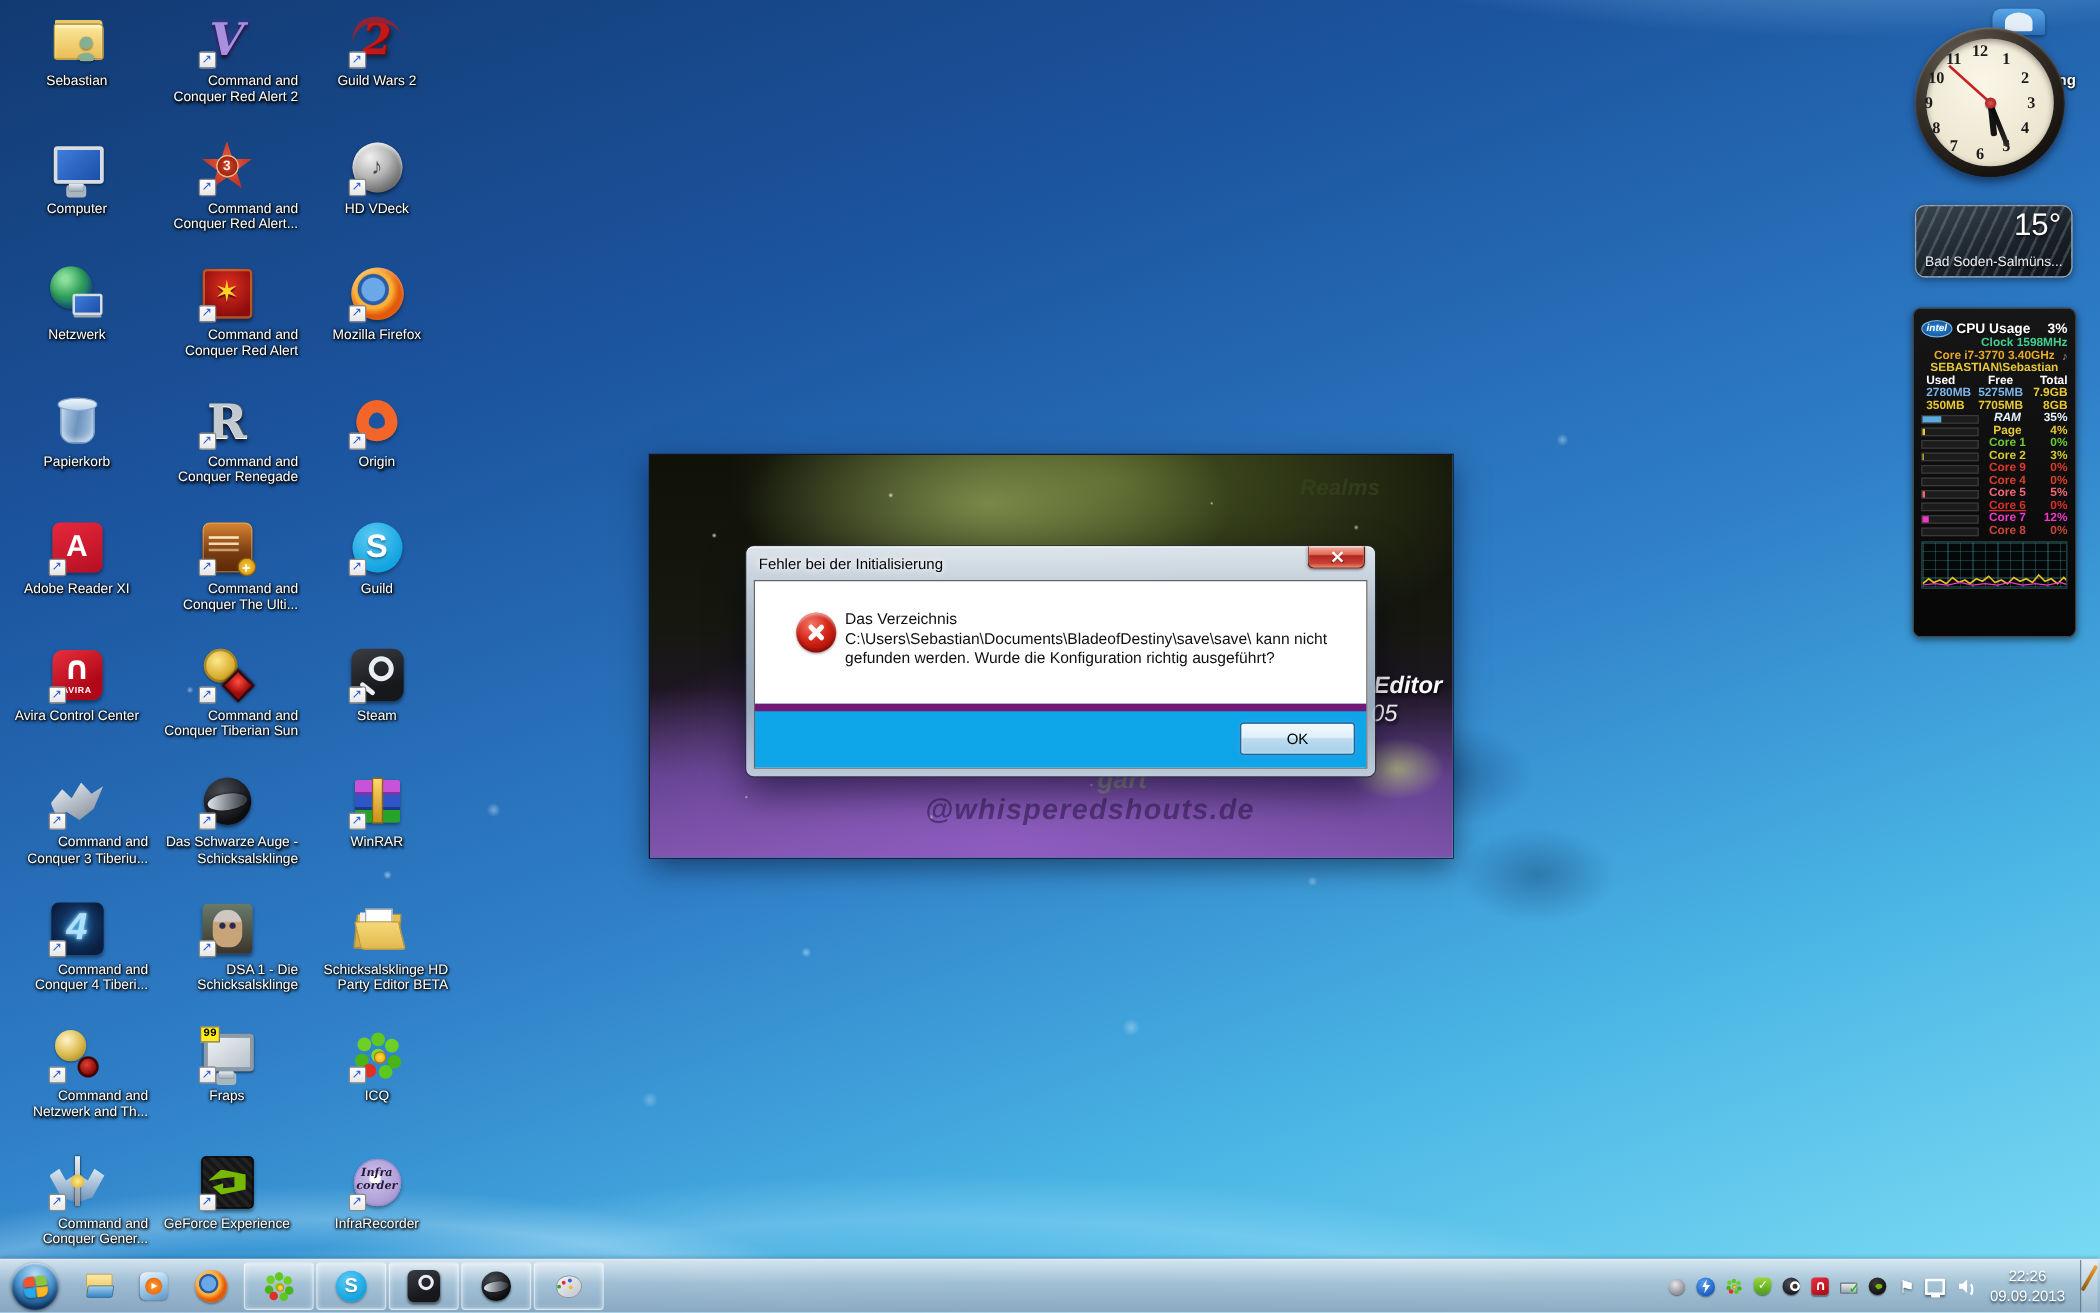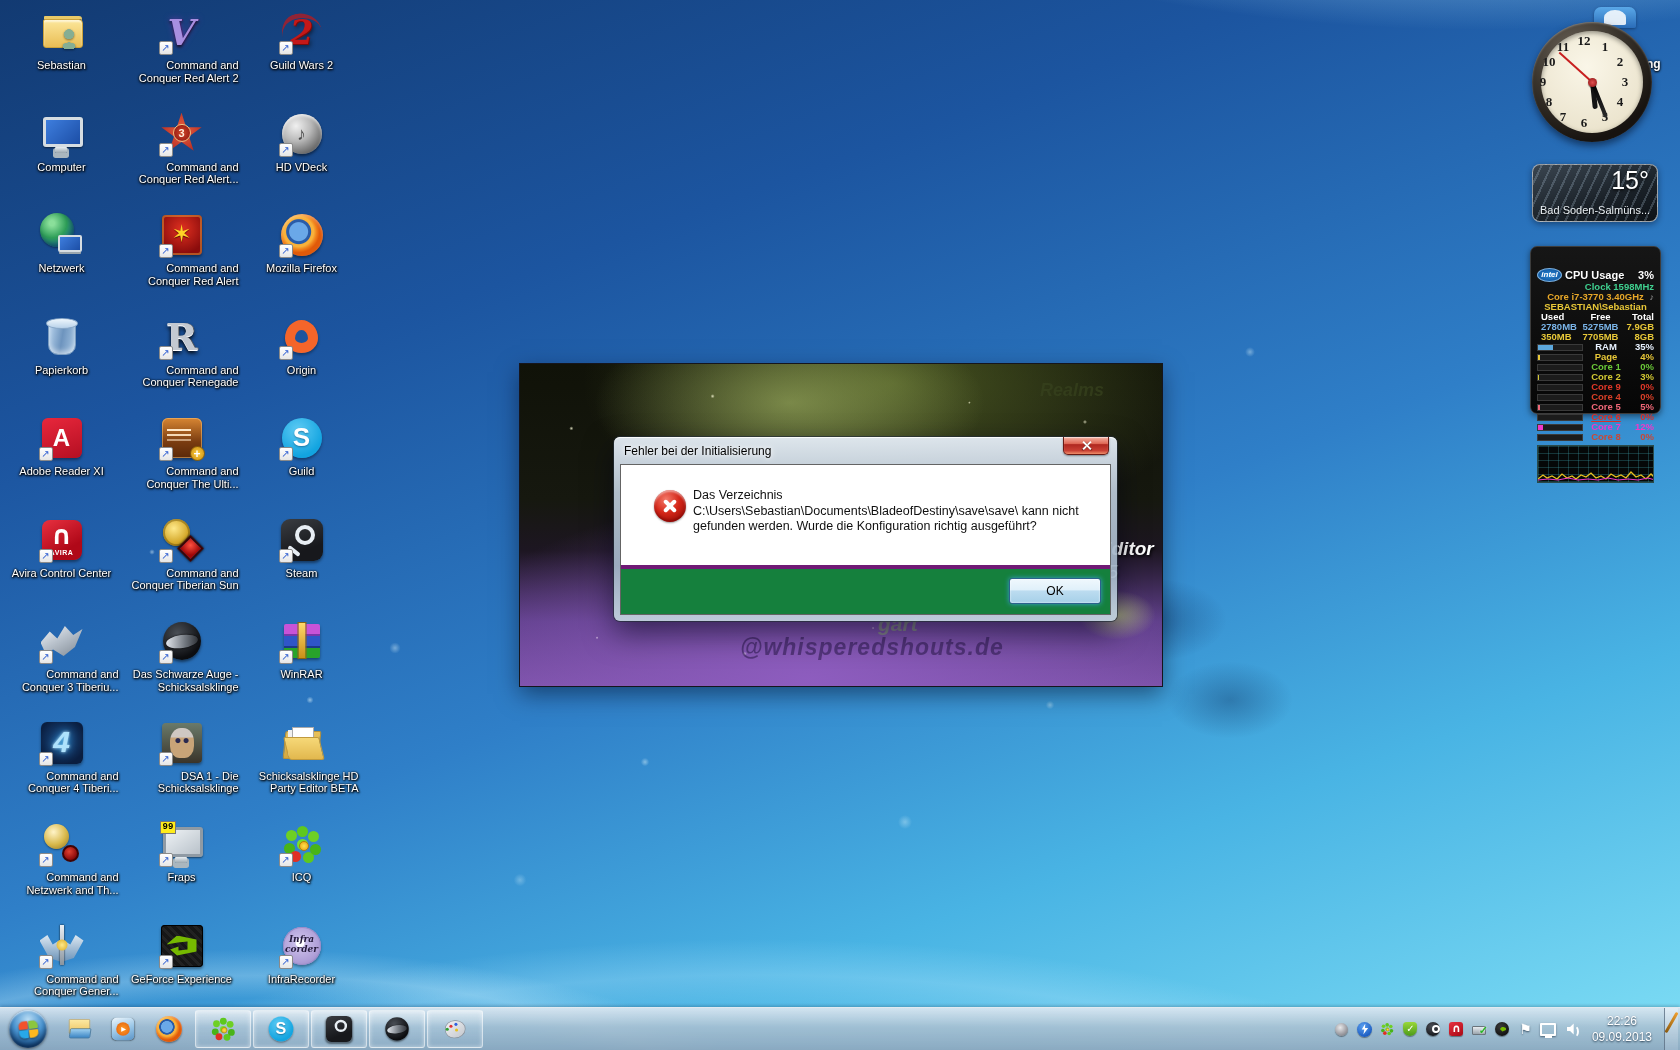--- a/index.html
+++ b/index.html
@@ -214,42 +214,42 @@
   .ew-realms{left:520px;top:16px;font:bold italic 18px "Liberation Sans",sans-serif;color:rgba(55,65,30,.75)}
   .ew-editor{left:563px;top:174px;font:bold italic 19px "Liberation Sans",sans-serif;color:#fff;
     text-shadow:1px 2px 3px rgba(0,0,0,.8)}
   .ew-ver{left:561px;top:197px;font:italic 19px "Liberation Sans",sans-serif;color:#fdfdfd;
     text-shadow:1px 2px 3px rgba(0,0,0,.8)}
   .ew-gart{left:358px;top:248px;font:bold italic 21px "Liberation Sans",sans-serif;color:rgba(150,215,95,.4)}
   .ew-shouts{left:220px;top:270px;font:bold italic 23px "Liberation Sans",sans-serif;color:rgba(42,24,74,.55);
     letter-spacing:1px}
 
   
-  #dlg{position:absolute;left:614px;top:437px;width:503px;height:184px;border-radius:6px;z-index:5;
+  #dlg{position:absolute;left:597px;top:437px;width:503px;height:184px;border-radius:6px;z-index:5;
     background:linear-gradient(180deg,rgba(226,234,242,.97),rgba(184,198,212,.95) 30%,rgba(162,180,198,.93) 70%,rgba(192,207,220,.96));
     box-shadow:0 0 0 1px rgba(35,45,55,.7),0 12px 30px rgba(0,0,20,.55),inset 0 1px 0 rgba(255,255,255,.85)}
   .dlg-title{height:27px;line-height:28px;padding-left:10px;font-size:12px;color:#000;
     text-shadow:0 0 8px #fff,0 0 4px #fff;cursor:default}
   .dlg-close{position:absolute;top:0;right:8px;width:46px;height:18px;border-radius:0 0 5px 5px;
     background:linear-gradient(180deg,#f4b0a0 0%,#e06a58 38%,#b02820 45%,#c94034 80%,#ef8e6a);
     border:1px solid #6a1a14;border-top:none;box-sizing:border-box;
     box-shadow:inset 0 1px 1px rgba(255,255,255,.6),0 1px 2px rgba(0,0,0,.4);
     display:flex;align-items:center;justify-content:center;cursor:pointer}
   .x{position:relative;width:11px;height:11px}
   .x::before,.x::after{content:"";position:absolute;left:5px;top:0;width:2px;height:11px;background:#fff;
     box-shadow:0 1px 1px rgba(0,0,0,.5)}
   .x::before{transform:rotate(45deg)} .x::after{transform:rotate(-45deg)}
   .dlg-body{position:absolute;left:6px;right:6px;top:27px;bottom:6px;background:#fff;border:1px solid #646464}
   .err{position:absolute;left:33px;top:25px;width:32px;height:32px;border-radius:50%;
     background:radial-gradient(circle at 38% 30%,#f47a6a,#d42618 45%,#9a0e08 85%);
     box-shadow:inset 0 -2px 3px rgba(120,0,0,.6),inset 0 2px 2px rgba(255,255,255,.5),0 1px 2px rgba(0,0,0,.4)}
   .err i{position:absolute;left:14px;top:8px;width:4px;height:16px;background:#fff;border-radius:2px;display:block}
   .err i:first-child{transform:rotate(45deg)} .err i:last-child{transform:rotate(-45deg)}
   .msg{position:absolute;left:72px;top:23px;right:18px;font-size:12.5px;color:#101010;line-height:15.5px}
-  .dlg-foot{position:absolute;left:0;right:0;bottom:0;height:45px;background:#15803d;border-top:4px solid #701a75}
+  .dlg-foot{position:absolute;left:0;right:0;bottom:0;height:45px;background:#0ea5e9;border-top:6px solid #701a75}
   .okb{position:absolute;right:9px;top:9px;width:92px;height:26px;
     font:12px "Liberation Sans",sans-serif;color:#000;border:1px solid #2c628c;border-radius:3px;
     background:linear-gradient(180deg,#f0f8fd 0%,#e0f0fa 45%,#bcdcf0 50%,#a6d0e8 100%);
     box-shadow:0 0 5px rgba(60,160,230,.9),inset 0 0 2px #fff;cursor:pointer}
 
   
   #gadget-partial{position:absolute;right:44px;top:7px;width:42px;height:21px;border-radius:7px 7px 2px 2px;
     background:linear-gradient(#5aa8e8,#2a6cb8);box-shadow:0 1px 3px rgba(0,10,30,.4);z-index:1}
   #gadget-partial::before{content:"";position:absolute;left:50%;top:3px;transform:translateX(-50%);
     width:22px;height:15px;border-radius:50% 50% 10% 10%;background:rgba(255,255,255,.85)}
@@ -273,23 +273,23 @@
   .hub{position:absolute;left:50%;top:50%;width:9px;height:9px;margin:-4.5px 0 0 -4.5px;border-radius:50%;
     background:radial-gradient(#e05050,#8a1010);box-shadow:0 1px 1px rgba(0,0,0,.5)}
   #g-weather{position:absolute;left:1532px;top:164px;width:126px;height:58px;border-radius:8px;z-index:2;
     border:1px solid rgba(255,255,255,.55);box-sizing:border-box;overflow:hidden;
     background:repeating-linear-gradient(115deg,transparent 0 7px,rgba(195,220,240,.22) 7px 9px),
       linear-gradient(160deg,#3a4550,#1a2128 60%,#0e1318);
     box-shadow:0 2px 6px rgba(0,10,30,.45)}
   .w-temp{position:absolute;right:8px;top:1px;font-size:25px;color:#fff;text-shadow:0 1px 3px #000}
   .w-loc{position:absolute;left:7px;bottom:5px;right:4px;font-size:11px;color:#e8eef2;text-shadow:0 1px 2px #000;
     white-space:nowrap;overflow:hidden}
-  #g-cpu{position:absolute;left:1530px;top:246px;width:131px;height:168px;border-radius:7px;z-index:2;
+  #g-cpu{position:absolute;left:1530px;top:246px;width:131px;height:264px;border-radius:7px;z-index:2;
     background:linear-gradient(#161616,#060606);border:1px solid #3c3c3c;box-sizing:border-box;
-    box-shadow:0 2px 6px rgba(0,0,0,.5);padding:20px 6px 4px}
+    box-shadow:0 2px 6px rgba(0,0,0,.5);padding:8px 6px 4px}
   .cpu-head{display:flex;align-items:center;gap:3px;height:15px}
   .intel{width:25px;height:14px;border-radius:50%;border:1px solid #7ab0e0;box-sizing:border-box;
     background:radial-gradient(#2a88d8,#0a4a90);color:#fff;font:bold italic 8px/12px "Liberation Sans",sans-serif;
     text-align:center;flex:0 0 auto}
   .cpu-title{font:bold 11px "Liberation Sans",sans-serif;color:#fff;flex:1;text-shadow:0 1px 1px #000}
   .cpu-usage{font:bold 11px "Liberation Sans",sans-serif;color:#fff}
   .cpu-line{position:relative;font:bold 9.5px/10px "Liberation Sans",sans-serif;text-align:center;height:10px}
   .note{position:absolute;right:0;top:0;color:#9a9a9a;font-size:9px}
   .cpu-cols,.mem-row{display:flex;font:bold 9.5px/10px "Liberation Sans",sans-serif;height:10px}
   .cpu-cols span:nth-child(1),.mem-row span:nth-child(1){width:40px;text-align:left;padding-left:4px;box-sizing:border-box}
@@ -669,21 +669,21 @@
   </div>
   <div class="mem-row">
     <span style="color: rgb(232, 200, 56);">350MB</span>
     <span style="color: rgb(232, 200, 56);">7705MB</span>
     <span style="color: rgb(232, 200, 56);">8GB</span>
   </div>
   <div class="mrow">
       <div class="mtrack">
         <div class="mfill" style="width: 35%; background: rgb(93, 168, 220);"></div>
       </div>
-      <div class="mlabel" style="color: rgb(232, 242, 255);">RAM</div>
+      <div class="mlabel" style="color: rgb(232, 242, 255); font-style: italic;">RAM</div>
       <div class="mpct" style="color: rgb(232, 242, 255);">35%</div>
     </div>
   <div class="mrow">
       <div class="mtrack">
         <div class="mfill" style="width: 4%; background: rgb(232, 200, 56);"></div>
       </div>
       <div class="mlabel" style="color: rgb(232, 200, 56);">Page</div>
       <div class="mpct" style="color: rgb(232, 200, 56);">4%</div>
     </div>
   <div class="mrow">

